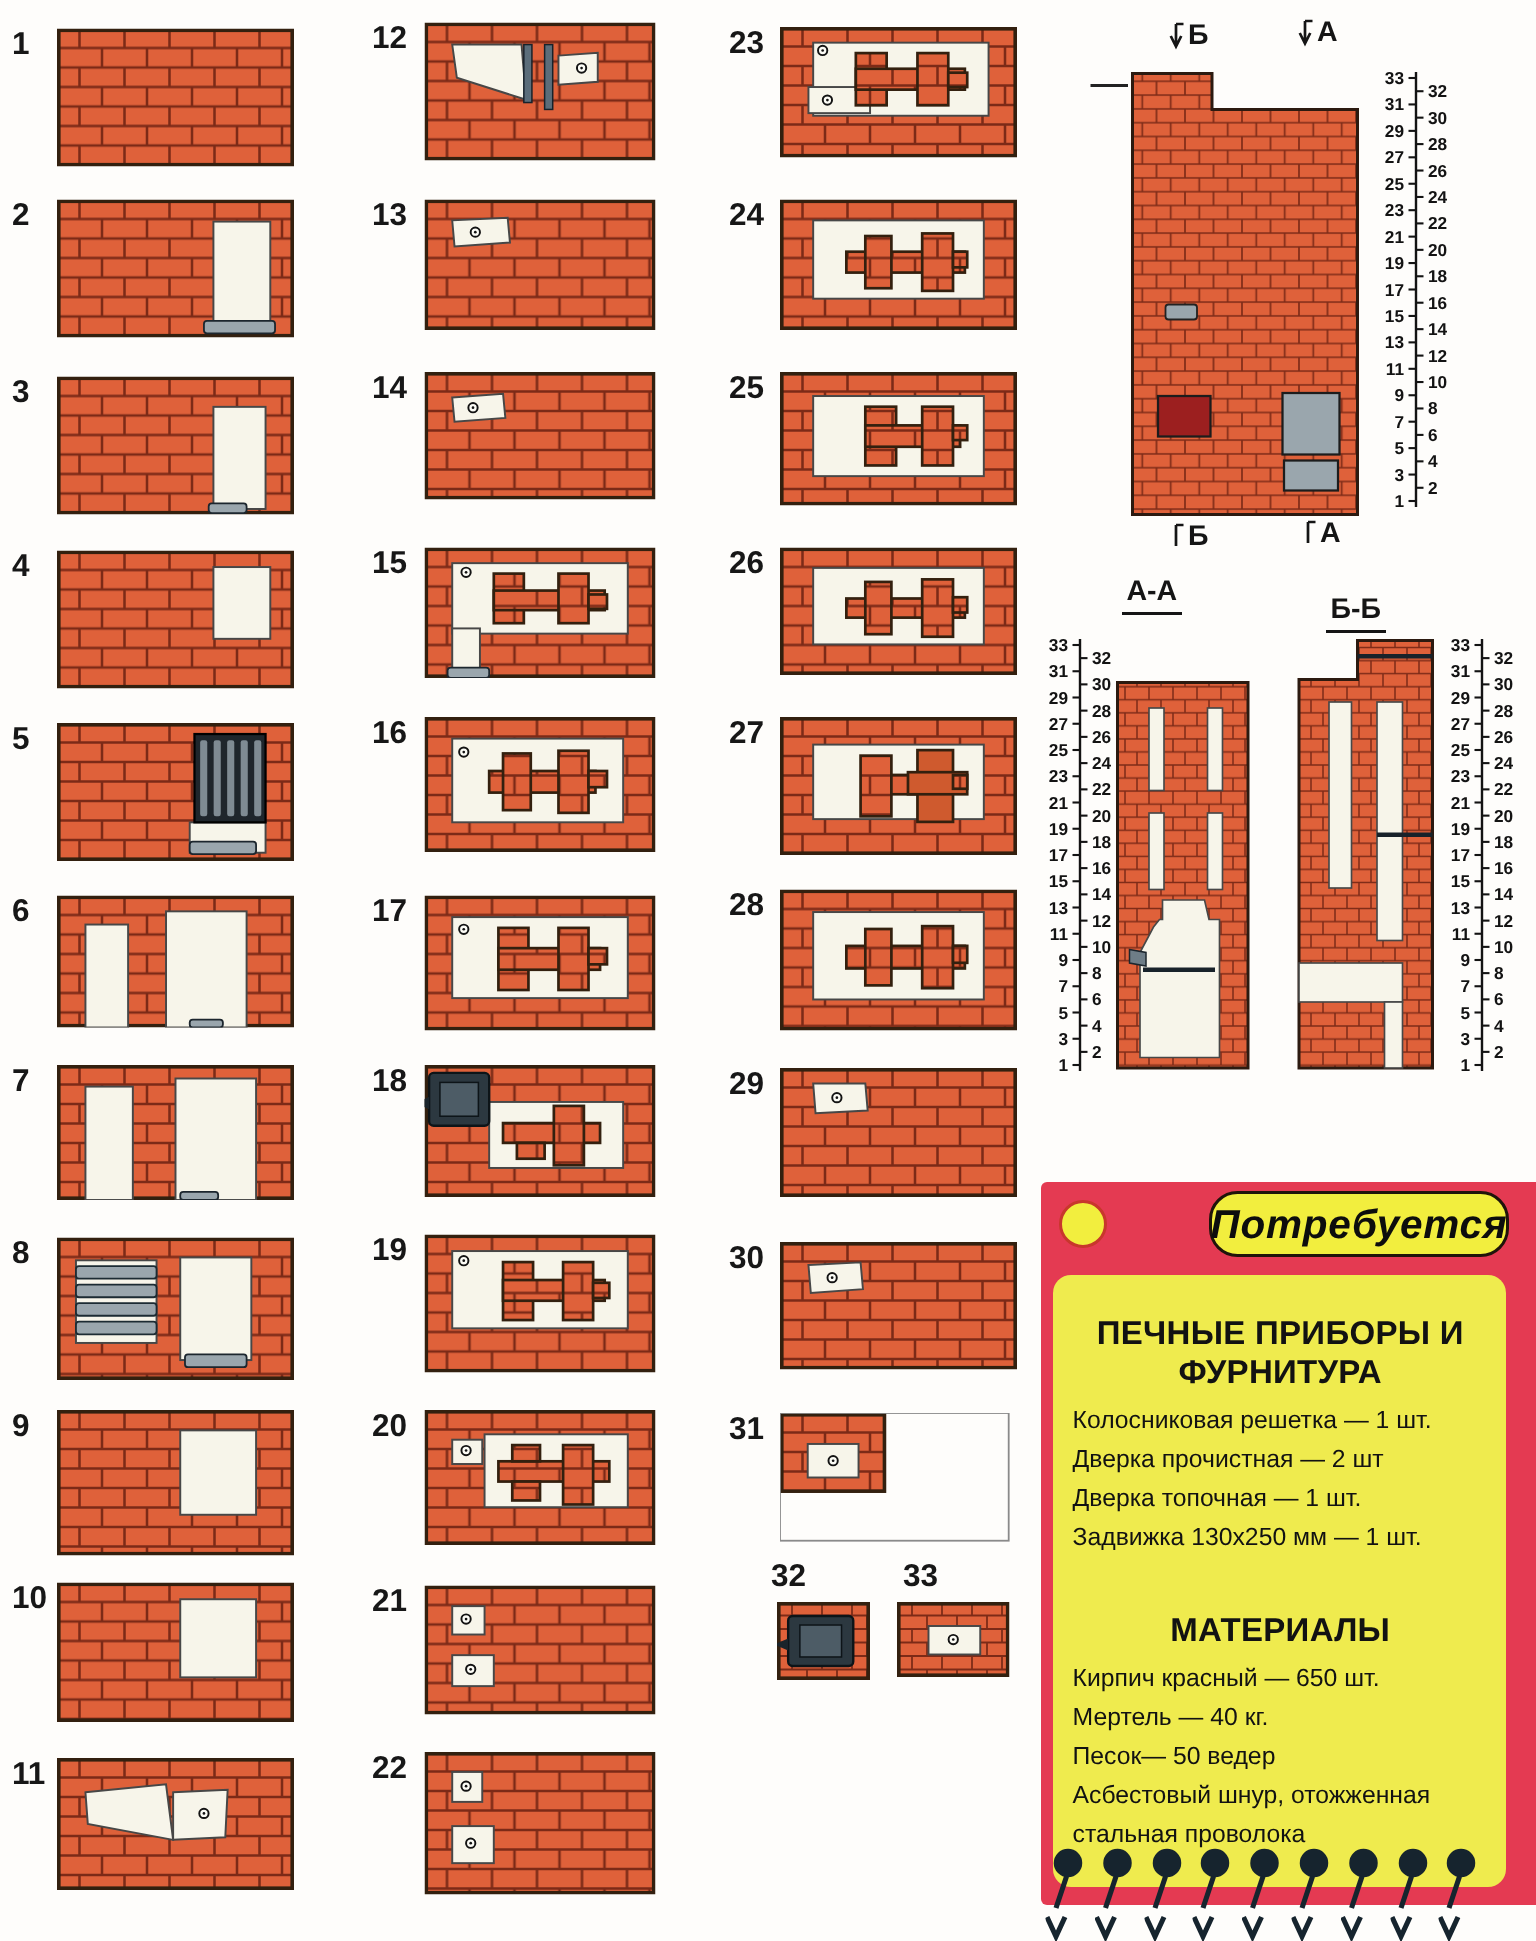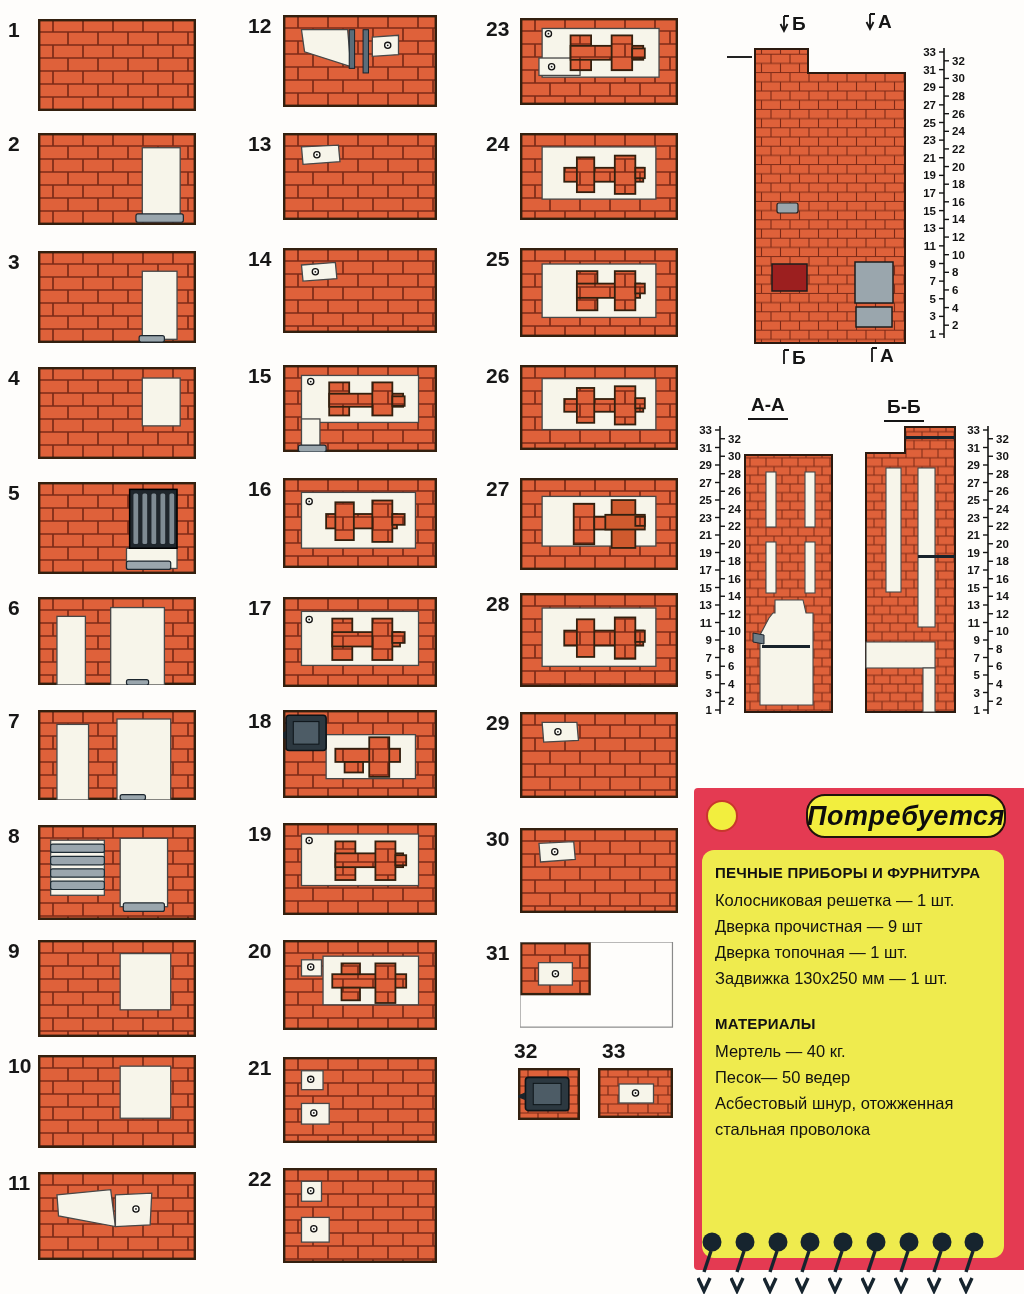--- a/index.html
+++ b/index.html
@@ -13,21 +13,21 @@
              border-bottom:2px solid #151515;padding:0 3px 2px;}
   .dim-dash{position:absolute;height:2px;background:#222;}
   
   .card{position:absolute;background:#e43a52;border-radius:4px;padding-left:32px;}
   .card-dot{position:absolute;border-radius:50%;background:#f2ee3e;border:2px solid #c8372c;}
   .card-title{position:absolute;background:#f2ee3e;border:2px solid #20140a;border-radius:19px;
               display:flex;align-items:center;justify-content:center;
               font-size:27px;font-weight:800;font-style:italic;color:#0d0d0d;letter-spacing:0.5px;}
   .card-body{position:absolute;background:#efeb4e;border-radius:12px;padding:14px 12px 10px 13px;
              box-sizing:border-box;color:#121212;}
-  .card-body h3{margin:0 0 6px;font-size:15px;font-weight:800;letter-spacing:0.2px;}
+  .card-body h3{margin:12px 0 6px;font-size:22px;font-weight:800;letter-spacing:0.2px;text-align:center;}
   .card-body .item{font-size:16.5px;font-weight:500;line-height:26px;}
   .gap{height:24px;}
   .caption{position:absolute;font-size:17px;font-weight:700;font-style:italic;color:#121212;line-height:1.35;}
 </style>
 </head>
 <body>
 
 <div id="canvas">
 
   <div id="courses">
@@ -518,21 +518,21 @@
     </svg>
     <span>Б</span>
   </div>
   <div class="cut-label" style="left:866px;top:346px;">
     <svg width="12" height="20">
       <path d="M6 2 V16 M6 2 H11" stroke="#151515" stroke-width="1.8" fill="none"></path>
     </svg>
     <span>А</span>
   </div>
 
-  <div class="sec-label" style="left:748px;top:394px;">А-А</div>
+  <div class="sec-label" style="left:748px;top:384px;">А-А</div>
   <div class="sec-label" style="left:884px;top:396px;">Б-Б</div>
   <div id="secA-host" class="abs" style="left:742px;top:423px;"><svg width="94" height="295" viewBox="0 0 94 295">
         <defs>
           <pattern id="spsecA-host" width="16" height="17.4" patternUnits="userSpaceOnUse">
             <rect width="16" height="17.4" fill="#df613a"></rect>
             <path d="M0 0H16M0 8.7H16M0 17.4H16M8 0V8.7M0 8.7V17.4M16 8.7V17.4" stroke="#6b2110" stroke-width="1" fill="none" opacity="0.85"></path>
           </pattern>
         </defs>
         <rect x="3" y="32" width="87" height="257" fill="url(#spsecA-host)" stroke="#2c1a10" stroke-width="2"></rect>
         <rect x="24" y="49" width="10" height="55" fill="#f7f5ea" stroke="#474747" stroke-width="1.1"></rect>
@@ -769,25 +769,26 @@
         </svg></div>
     </div>
 
 
   <div class="card" style="left:694px;top:788px;width:318px;height:482px;">
     <div class="card-dot" style="left:12px;top:12px;width:28px;height:28px;"></div>
     <div class="card-title" style="left:112px;top:6px;width:196px;height:40px;">Потребуется</div>
     <div class="card-body" id="panel-body" style="left:8px;top:62px;width:302px;height:408px;">
         <h3>ПЕЧНЫЕ ПРИБОРЫ И ФУРНИТУРА</h3>
         <div class="item">Колосниковая решетка — 1 шт.</div>
-        <div class="item">Дверка прочистная — 9 шт</div>
+        <div class="item">Дверка прочистная — 2 шт</div>
         <div class="item">Дверка топочная — 1 шт.</div>
         <div class="item">Задвижка 130х250 мм — 1 шт.</div>
         <div class="gap"></div>
         <h3>МАТЕРИАЛЫ</h3>
+        <div class="item">Кирпич красный — 650 шт.</div>
         <div class="item">Мертель — 40 кг.</div>
         <div class="item">Песок— 50 ведер</div>
         <div class="item">Асбестовый шнур, отожженная стальная проволока</div>
       </div>
   </div>
   <div id="pins">
       <div class="abs" style="left: 697px; top: 1232px;"><svg width="28" height="62" viewBox="0 0 28 62">
           <circle cx="15" cy="10" r="9.5" fill="#16242e"></circle>
           <line x1="14" y1="19" x2="7" y2="40" stroke="#16242e" stroke-width="3.4"></line>
           <path d="M1 46 L7 59 L13 46" stroke="#16242e" stroke-width="3.4" fill="none"></path>

